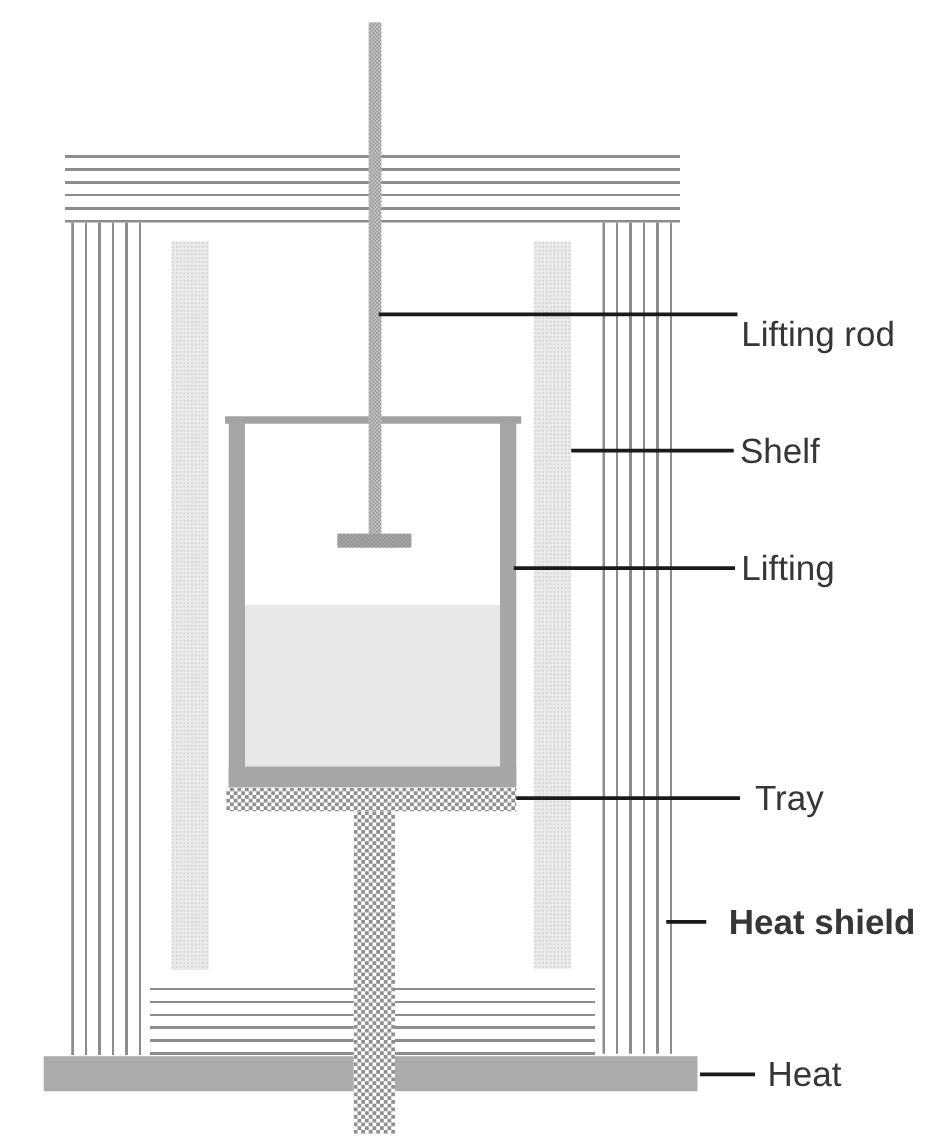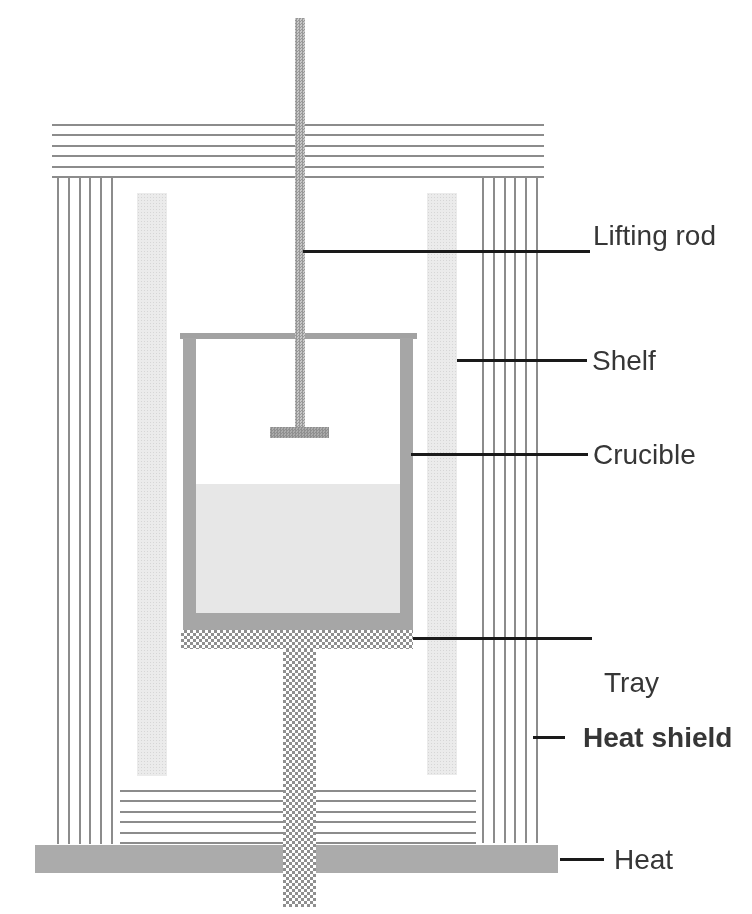--- a/index.html
+++ b/index.html
@@ -130,20 +130,20 @@
 
   <div class="abs shelf" style="left:35px; top:845px; width:523px; height:28px;"></div>
 
   <div class="abs leader" style="left:303px; top:250px; width:287px;"></div>
   <div class="abs leader" style="left:457px; top:359px; width:130px;"></div>
   <div class="abs leader" style="left:411px; top:453px; width:177px;"></div>
   <div class="abs leader" style="left:413px; top:637px; width:179px;"></div>
   <div class="abs leader" style="left:533px; top:736px; width:32px;"></div>
   <div class="abs leader" style="left:560px; top:858px; width:44px;"></div>
 
-  <div class="abs label" style="left:593px; top:220px;text-align:right;">Lifting rod</div>
+  <div class="abs label" style="left:593px; top:252px;text-align:right;">Lifting rod</div>
   <div class="abs label" style="left:592px; top:345px;">Shelf</div>
-  <div class="abs label" style="left:593px; top:439px;">Crucible</div>
-  <div class="abs label" style="left:604px; top:623px;margin-top:44px;">Tray</div>
+  <div class="abs label" style="left:593px; top:439px;">Lifting</div>
+  <div class="abs label" style="left:604px; top:623px;">Tray</div>
   <div class="abs label" style="left:583px; top:722px;font-weight:bold;">Heat shield</div>
   <div class="abs label" style="left:614px; top:844px;">Heat</div>
 
 </div>
 
 </body></html>

